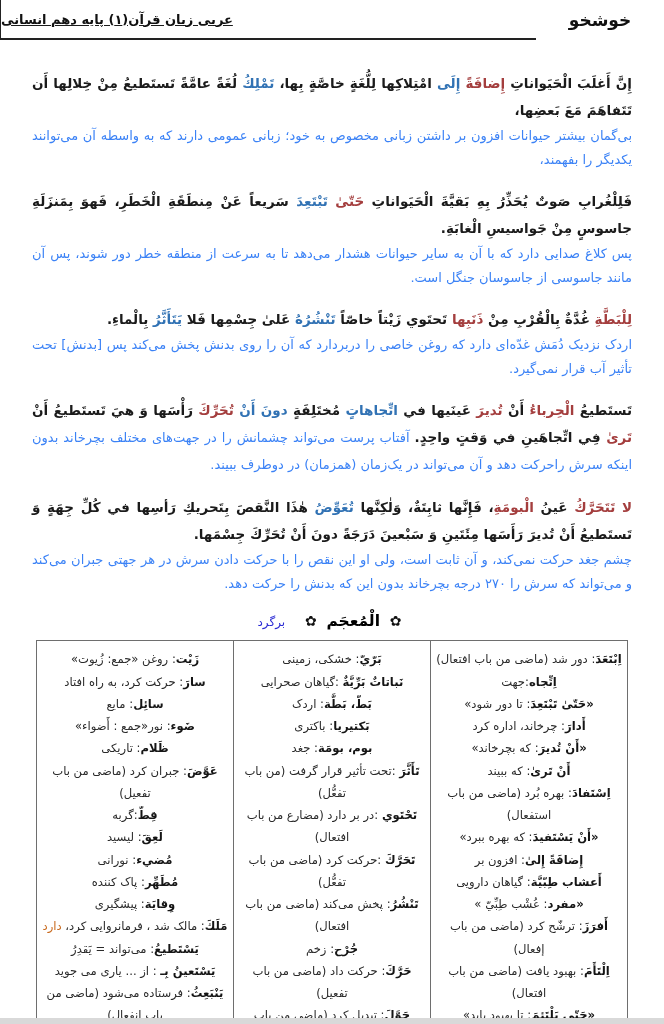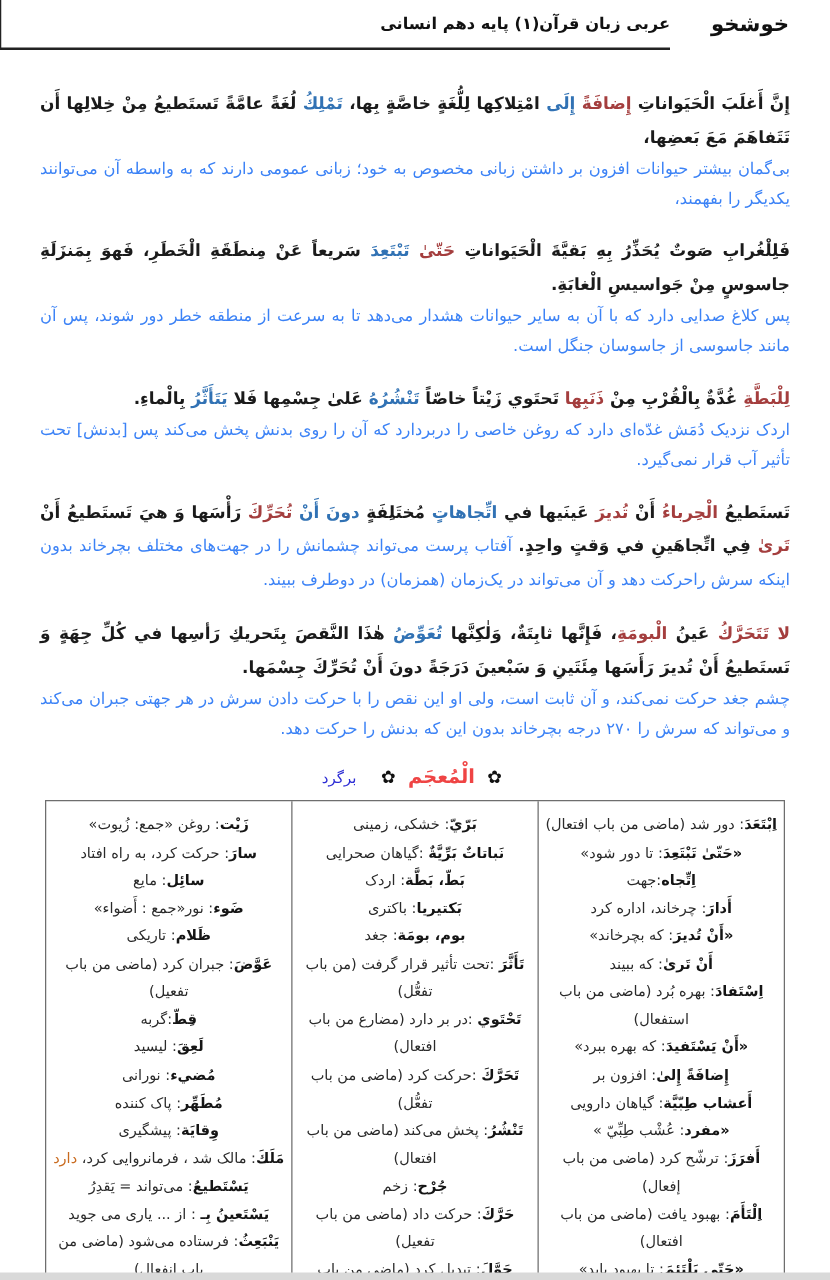--- a/index.html
+++ b/index.html
@@ -13,47 +13,48 @@
     font-family:"DejaVu Sans",sans-serif;
     color:#1b1b1b;
   }
   
   .hdr{display:flex;flex-direction:row;height:40px;}
   .hdr-logo{
     width:128px;display:flex;align-items:center;justify-content:center;
     font-weight:bold;font-size:17px;letter-spacing:0.5px;color:#111;
   }
   .hdr-title-wrap{
-    flex:1;display:flex;align-items:center;justify-content:flex-start;
+    flex:1;display:flex;align-items:center;justify-content:flex-end;
     border-left:1.5px solid #222;      
     border-left-width:0;
     border-right:0;
     border-inline-end:1.5px solid #222;
     border-bottom:2.5px solid #222;    
+    text-decoration:underline;
   }
   .hdr-title{font-weight:bold;font-size:13px;color:#111;}
   
   .body{padding:14px 32px 0 32px;}
   .para{
     margin:16px 0 13px 0;
     text-align:justify;
     font-size:13.5px;
     line-height:2.0;
   }
   .para .ar{font-weight:bold;color:#1b1b1b;}
   .para .ar.r{color:#a43e3e;}
   .para .ar.b{color:#3172b4;}
   .para .fa{font-weight:normal;font-size:13px;color:#3b82f6;line-height:1.85;}
   .para .fa.block{display:block;}
   
   .mojam-head{
     text-align:center;margin:16px 0 10px 0;font-size:15px;
   }
   .flower{font-size:14px;color:#111;margin:0 5px;}
-  .mojam-title{font-weight:bold;font-size:15.5px;color:#ef4444;}
+  .mojam-title{font-weight:bold;font-size:15.5px;color:#000000;}
   .back-link{
     color:#2b2bd4;font-size:12px;margin-inline-start:10px;
     text-decoration:none;cursor:pointer;
   }
   
   .mojam-table{
     display:flex;flex-direction:row;align-items:stretch;
     margin:0 4px;border:1.2px solid #6e6e6e;background:#fff;
   }
   .mojam-col{flex:1;padding:7px 5px 9px 5px;min-width:0;}
@@ -94,22 +95,22 @@
     <div class="mojam-head">
       <span class="flower">✿</span>
       <span class="mojam-title">الْمُعجَم</span>
       <span class="flower">✿</span>
       <a class="back-link">برگرد</a>
     </div>
 
     <div class="mojam-table">
       <div class="mojam-col">
           <div class="entry"><span class="head">اِبْتَعَدَ</span><span class="tail">: دور شد (ماضی من باب افتعال)</span></div>
+          <div class="entry"><span class="head">اِتِّجاه</span><span class="tail">:جهت</span></div>
           <div class="entry"><span class="head">«حَتّیٰ تَبْتَعِدَ</span><span class="tail">: تا دور شود»</span></div>
-          <div class="entry"><span class="head">اِتِّجاه</span><span class="tail">:جهت</span></div>
           <div class="entry"><span class="head">أَدارَ</span><span class="tail">: چرخاند، اداره کرد</span></div>
           <div class="entry"><span class="head">«أَنْ تُديرَ</span><span class="tail">: که بچرخاند»</span></div>
           <div class="entry"><span class="head">أَنْ تَرىٰ</span><span class="tail">: که ببیند</span></div>
           <div class="entry"><span class="head">اِسْتَفادَ</span><span class="tail">: بهره بُرد (ماضی من باب استفعال)</span></div>
           <div class="entry"><span class="head">«أَنْ يَسْتَفيدَ</span><span class="tail">: که بهره ببرد»</span></div>
           <div class="entry"><span class="head">إِضافَةً إِلیٰ</span><span class="tail">: افزون بر</span></div>
           <div class="entry"><span class="head">أَعشاب طِبّيَّة</span><span class="tail">: گیاهان دارویی</span></div>
           <div class="entry"><span class="head">«مفرد</span><span class="tail">: عُشْب طِبِّيّ »</span></div>
           <div class="entry"><span class="head">أَفرَزَ</span><span class="tail">: ترشّح کرد (ماضی من باب إفعال)</span></div>
           <div class="entry"><span class="head">اِلْتَأَمَ</span><span class="tail">: بهبود یافت (ماضی من باب افتعال)</span></div>

